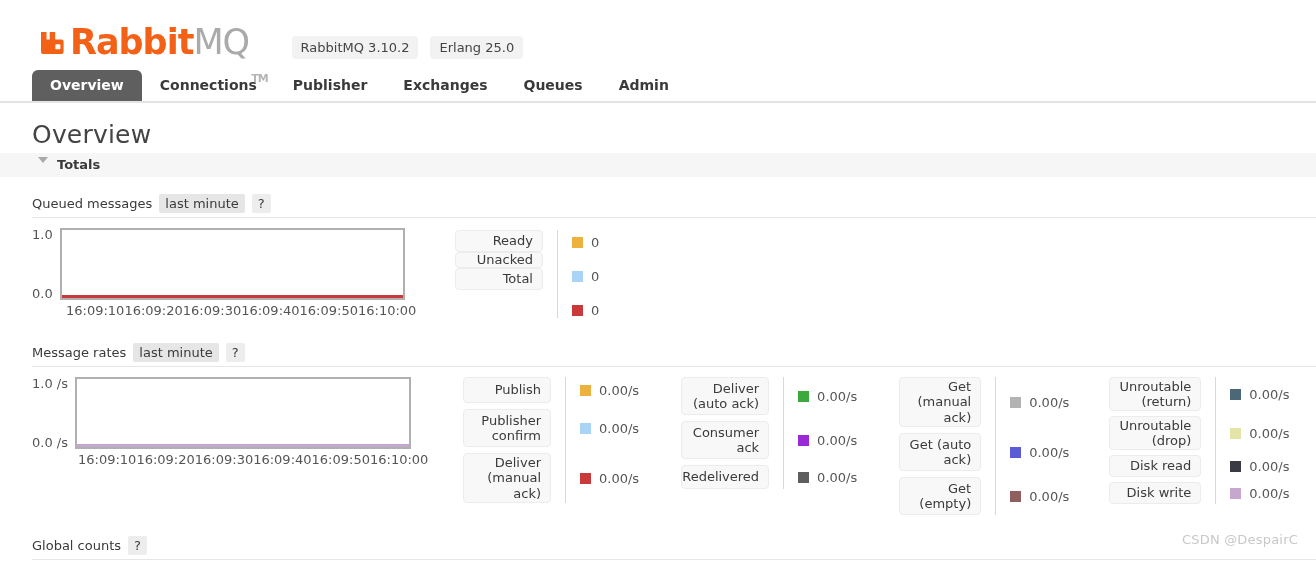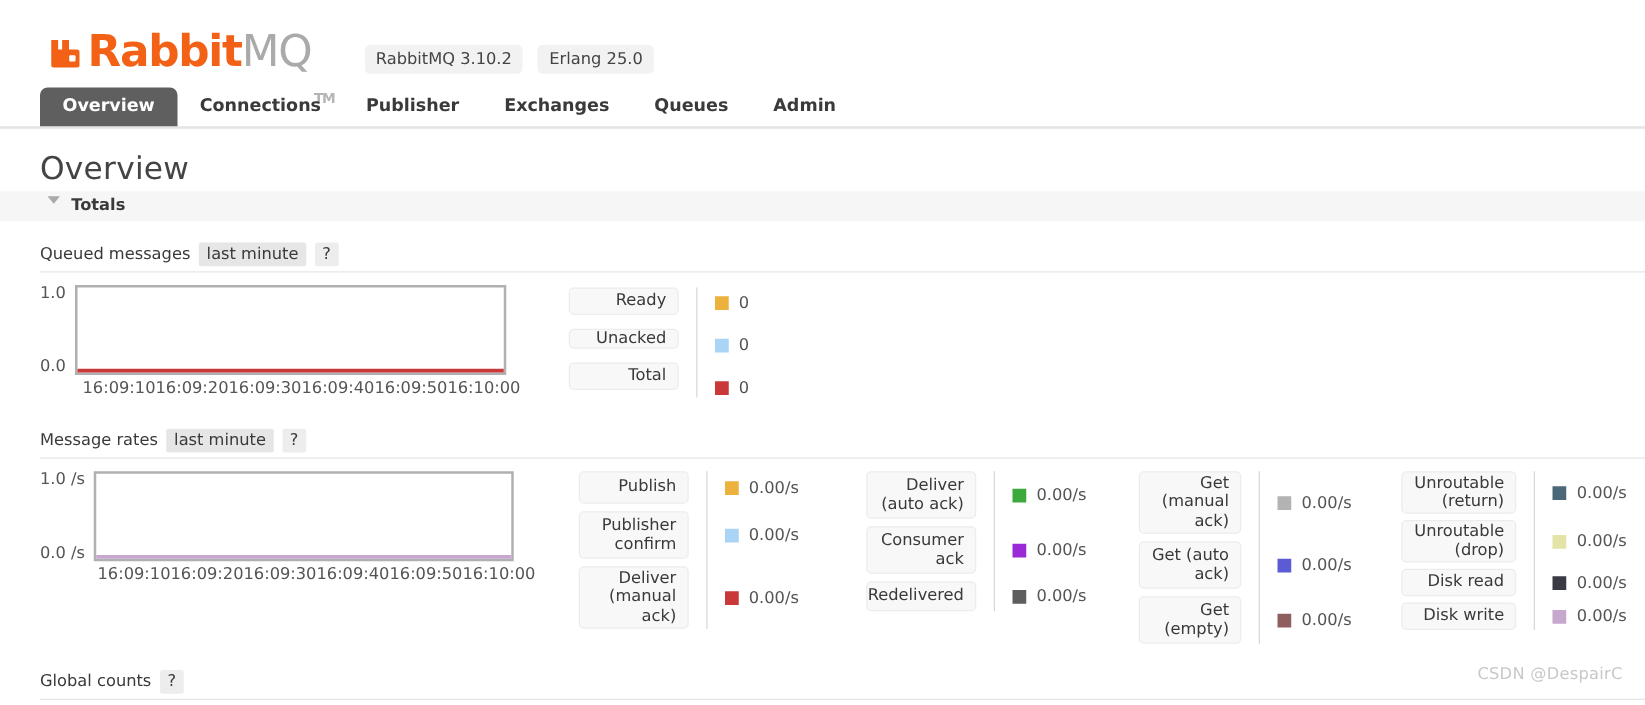--- a/index.html
+++ b/index.html
@@ -289,21 +289,21 @@
         <span class="xtick" style="flex:1">16:09:10</span>
         <span class="xtick" style="flex:1">16:09:20</span>
         <span class="xtick" style="flex:1">16:09:30</span>
         <span class="xtick" style="flex:1">16:09:40</span>
         <span class="xtick" style="flex:1">16:09:50</span>
         <span class="xtick" style="flex:1">16:10:00</span>
       </div>
     </div>
 
     <div class="legend-group" style="margin-left:44px;margin-top:2px;">
-      <div class="legend-names" style="gap:11px;">
+      <div class="legend-names" style="gap:0;">
         <div class="legend-name" style="width:88px;height:22px;">Ready</div>
         <div class="legend-name" style="width:88px;height:16px;">Unacked</div>
         <div class="legend-name" style="width:88px;height:22px;">Total</div>
       </div>
       <div class="legend-divider"></div>
       <div class="legend-values" style="gap:19px;padding-top:5px;">
         <div class="legend-value">
           <span class="swatch" style="background: rgb(237, 177, 62);"></span>
           <span>0</span>
         </div>
@@ -362,21 +362,21 @@
           <span class="swatch" style="background: rgb(170, 212, 245);"></span>
           <span>0.00/s</span>
         </div>
         <div class="legend-value" style="height:50px;">
           <span class="swatch" style="background: rgb(201, 57, 58);"></span>
           <span>0.00/s</span>
         </div>
       </div>
     </div>
 
-    <div class="legend-group" style="margin-left:54px;">
+    <div class="legend-group" style="margin-left:42px;">
       <div class="legend-names" style="gap:6px;">
         <div class="legend-name" style="width:88px;height:38px;">Deliver (auto ack)</div>
         <div class="legend-name" style="width:88px;height:38px;">Consumer ack</div>
         <div class="legend-name" style="width:88px;height:24px;">Redelivered</div>
       </div>
       <div class="legend-divider"></div>
       <div class="legend-values">
         <div class="legend-value" style="height:38px;margin-bottom:6px;">
           <span class="swatch" style="background: rgb(59, 169, 59);"></span>
           <span>0.00/s</span>

